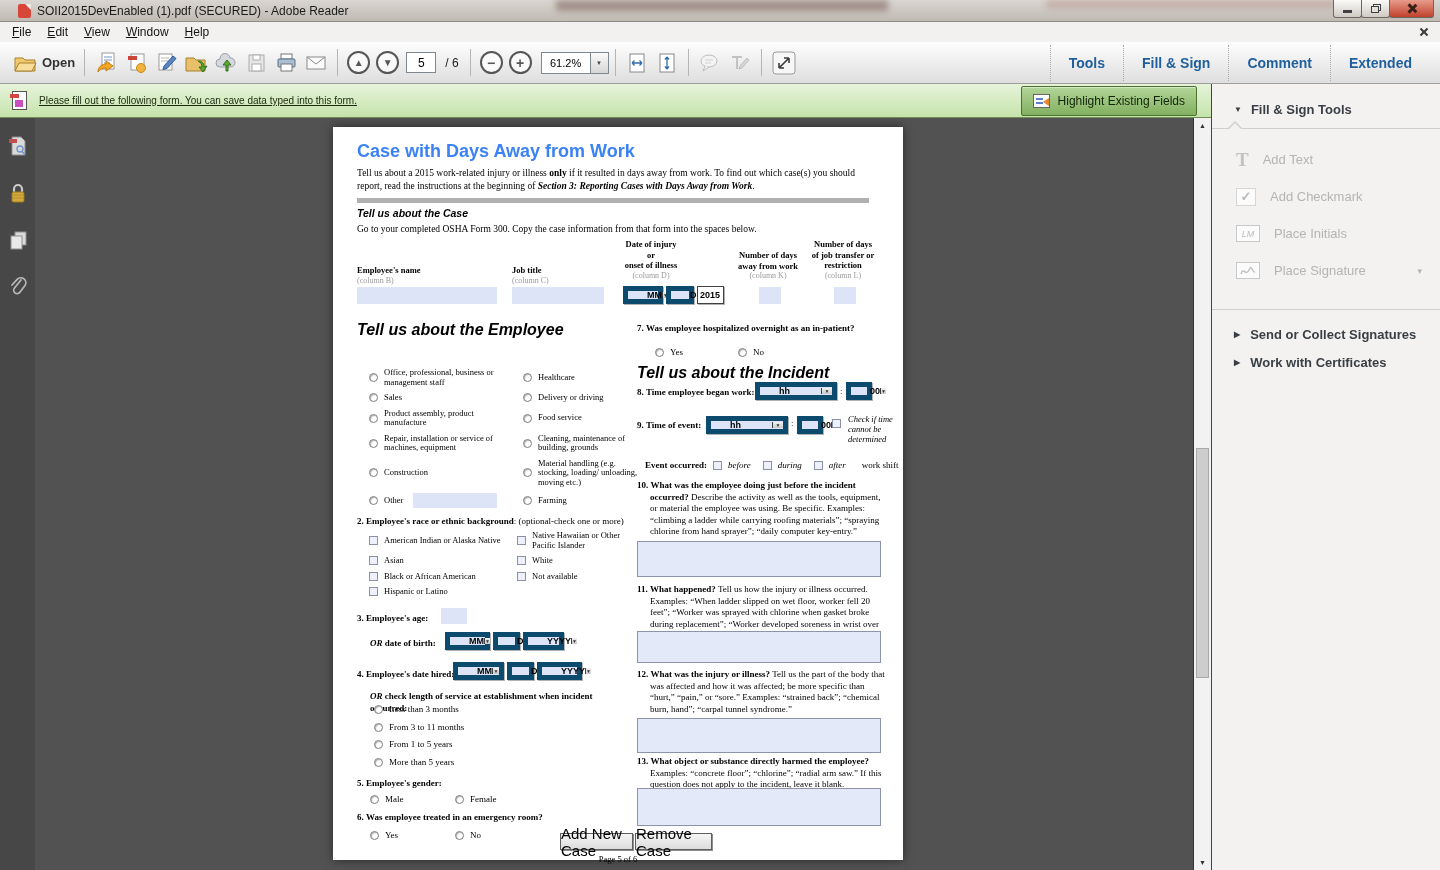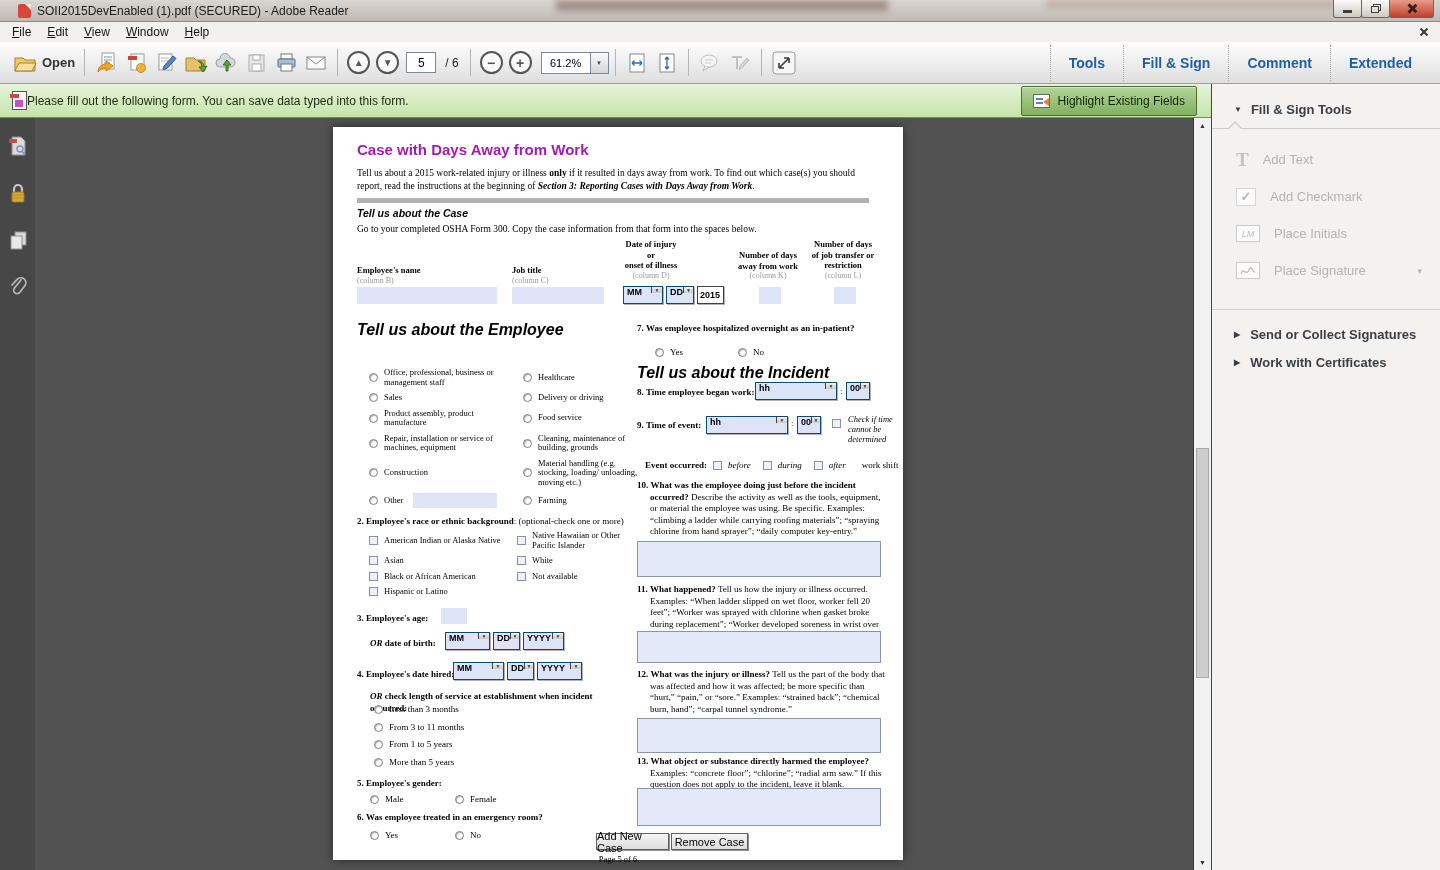--- a/index.html
+++ b/index.html
@@ -45,21 +45,21 @@
   .tb-link{font-size:14px;font-weight:bold;color:#1f5f9e;padding:0 18px;white-space:nowrap;}
   .tb-link-sep{width:1px;height:36px;border-left:1px dotted #aaa;}
 
   
   .content{display:flex;height:786px;}
   .left-stack{width:1211px;display:flex;flex-direction:column;flex:none;}
   .notifbar{height:34px;background:linear-gradient(#e6f3da,#c6e3ab);display:flex;align-items:center;padding-left:12px;position:relative;border-bottom:1px solid #718d58;flex:none;}
   .formicon{width:15px;height:19px;background:#fdfdfd;border:1px solid #555;position:relative;flex:none;}
   .formicon::before{content:"";position:absolute;left:-3px;top:2px;width:9px;height:4px;background:#d64541;}
   .formicon::after{content:"";position:absolute;left:2px;top:8px;width:8px;height:7px;background:#c94fc1;}
-  .notif-text{font-size:12px;color:#1c2a11;}
+  .notif-text{font-size:10px;color:#1c2a11;margin-left:12px;text-decoration:underline;}
   .hl-btn{position:absolute;right:14px;top:2px;height:30px;display:flex;align-items:center;gap:8px;padding:0 11px;background:linear-gradient(#b2d599,#82b060);border:1px solid #49722f;border-radius:2px;box-shadow:inset 0 1px 0 rgba(255,255,255,.45);font-size:12px;color:#132408;}
   .hlicon{position:relative;width:17px;height:14px;background:#fff;border:1px solid #666;flex:none;}
   .hlicon::before{content:"";position:absolute;left:2px;top:3px;width:7px;height:2px;background:#5b82c9;box-shadow:0 4px 0 #5b82c9;}
   .hlicon::after{content:"";position:absolute;right:0px;top:3px;border:4px solid transparent;border-right:6px solid #e8872b;}
 
   .main{flex:1;display:flex;background:#525252;}
   .sidebar{width:35px;background:#474747;display:flex;flex-direction:column;align-items:center;padding-top:16px;gap:23px;flex:none;}
   .sb-icon{width:22px;height:24px;display:flex;align-items:center;justify-content:center;}
   .docarea{flex:1;position:relative;background:#525252;}
   .scrollcol{width:18px;background:#f2f2f2;border-left:1px solid #333;position:relative;flex:none;}
@@ -79,44 +79,44 @@
   .ptool-check{width:20px;height:18px;border:1px solid #d5d5d5;background:#fbfbfb;display:flex;align-items:center;justify-content:center;color:#b9b9b9;font-size:13px;font-weight:bold;}
   .ptool-box{width:24px;height:17px;border:1px solid #c9c9c9;background:#fbfbfb;display:flex;align-items:center;justify-content:center;font-size:9px;font-style:italic;color:#bcbcbc;}
   .ptool-label{font-size:13px;color:#b4b4b4;}
   .ptool-drop{position:absolute;right:18px;color:#b4b4b4;font-size:9px;}
   .panel-section{display:flex;align-items:center;gap:10px;padding-left:22px;height:28px;font-size:13px;font-weight:bold;color:#3a3f45;}
   .psec-tri{font-size:8px;color:#3a3f45;}
 
   
   .page{position:absolute;left:298px;top:9px;width:570px;height:733px;background:#fff;box-shadow:0 0 9px rgba(0,0,0,.5);}
   .abs{position:absolute;}
-  .form-title{font-size:15px;font-weight:bold;color:#a21caf;}
+  .form-title{font-size:18px;font-weight:bold;color:#3b82f6;}
   .form-p{font-family:"Liberation Serif",serif;font-size:9.5px;line-height:13px;color:#000;}
   .graybar{background:#b1b1b1;}
   .sect{font-size:16px;font-weight:bold;font-style:italic;color:#000;}
   .sect-sm{font-size:10.5px;font-weight:bold;font-style:italic;color:#000;}
   .colhead{font-family:"Liberation Serif",serif;font-size:8.5px;font-weight:bold;line-height:10.5px;color:#000;}
   .colsub{font-family:"Liberation Serif",serif;font-size:8px;color:#999;}
   .tc{text-align:center;}
   .q{font-family:"Liberation Serif",serif;font-size:9px;line-height:11.5px;color:#000;}
   .hang{padding-left:13px;text-indent:-13px;}
   .pdf-field{background:#dde4f8;position:absolute;}
   .pdf-textarea{background:#e4e9f9;border:1px solid #8d94aa;position:absolute;}
-  .pdf-select{position:absolute;display:flex;align-items:flex-start;border:1px solid #0c4a6e;background:#dde4f8;box-shadow:1px 1px 0 rgba(0,0,0,.3);}
+  .pdf-select{position:absolute;display:flex;align-items:center;border:5px solid #0c4a6e;background:#dde4f8;box-shadow:1px 1px 0 rgba(0,0,0,.3);padding-left:16px;}
   .sel-text{flex:1;display:flex;align-items:center;padding-left:3px;font-size:9px;font-weight:bold;}
   .sel-btn{width:11px;background:linear-gradient(#f2f2f2,#c9c9c9);border-left:1px solid #404040;display:flex;align-items:center;justify-content:center;font-size:5px;color:#333;}
   .yearbox{position:absolute;border:1px solid #404040;background:#fff;font-size:9px;font-weight:bold;display:flex;align-items:center;padding-left:2px;box-shadow:1px 1px 0 rgba(0,0,0,.3);}
   .radio{width:9px;height:9px;border-radius:50%;border:1px solid #7e7e7e;background:#fff;box-shadow:inset 1px 1px 1px rgba(0,0,0,.3);flex:none;display:inline-block;}
   .checkbox{width:9px;height:9px;border:1px solid #8a90a8;background:#eef1fb;flex:none;display:inline-block;}
   .opt{display:flex;align-items:center;gap:6px;}
   .opt-label{font-family:"Liberation Serif",serif;font-size:8.5px;line-height:9.5px;color:#000;}
   .grid2{display:grid;column-gap:8px;row-gap:6px;align-items:center;}
   .vstack{display:flex;flex-direction:column;gap:8px;}
   .evrow{display:flex;align-items:center;gap:6px;font-family:"Liberation Serif",serif;font-size:9px;color:#000;}
-  .pdf-btn{position:absolute;display:flex;align-items:center;justify-content:center;background:linear-gradient(#f6f6f6,#dcdcdc);border:1px solid #5f5f5f;box-shadow:1px 1px 0 #8e8e8e;font-size:11px;color:#000;margin-left:36px;}
+  .pdf-btn{position:absolute;display:flex;align-items:center;justify-content:center;background:linear-gradient(#f6f6f6,#dcdcdc);border:1px solid #5f5f5f;box-shadow:1px 1px 0 #8e8e8e;font-size:15px;color:#000;}
   .footer{position:absolute;left:0;right:0;text-align:center;font-family:"Liberation Serif",serif;font-size:8.5px;color:#000;}
   .other-field{display:inline-block;width:84px;height:15px;background:#dde4f8;margin-left:4px;vertical-align:middle;}
 </style>
 </head>
 <body>
 
 <div class="titlebar">
   <div class="remnant1"></div>
   <div class="remnant2"></div>
   <span class="pdficon"></span>

